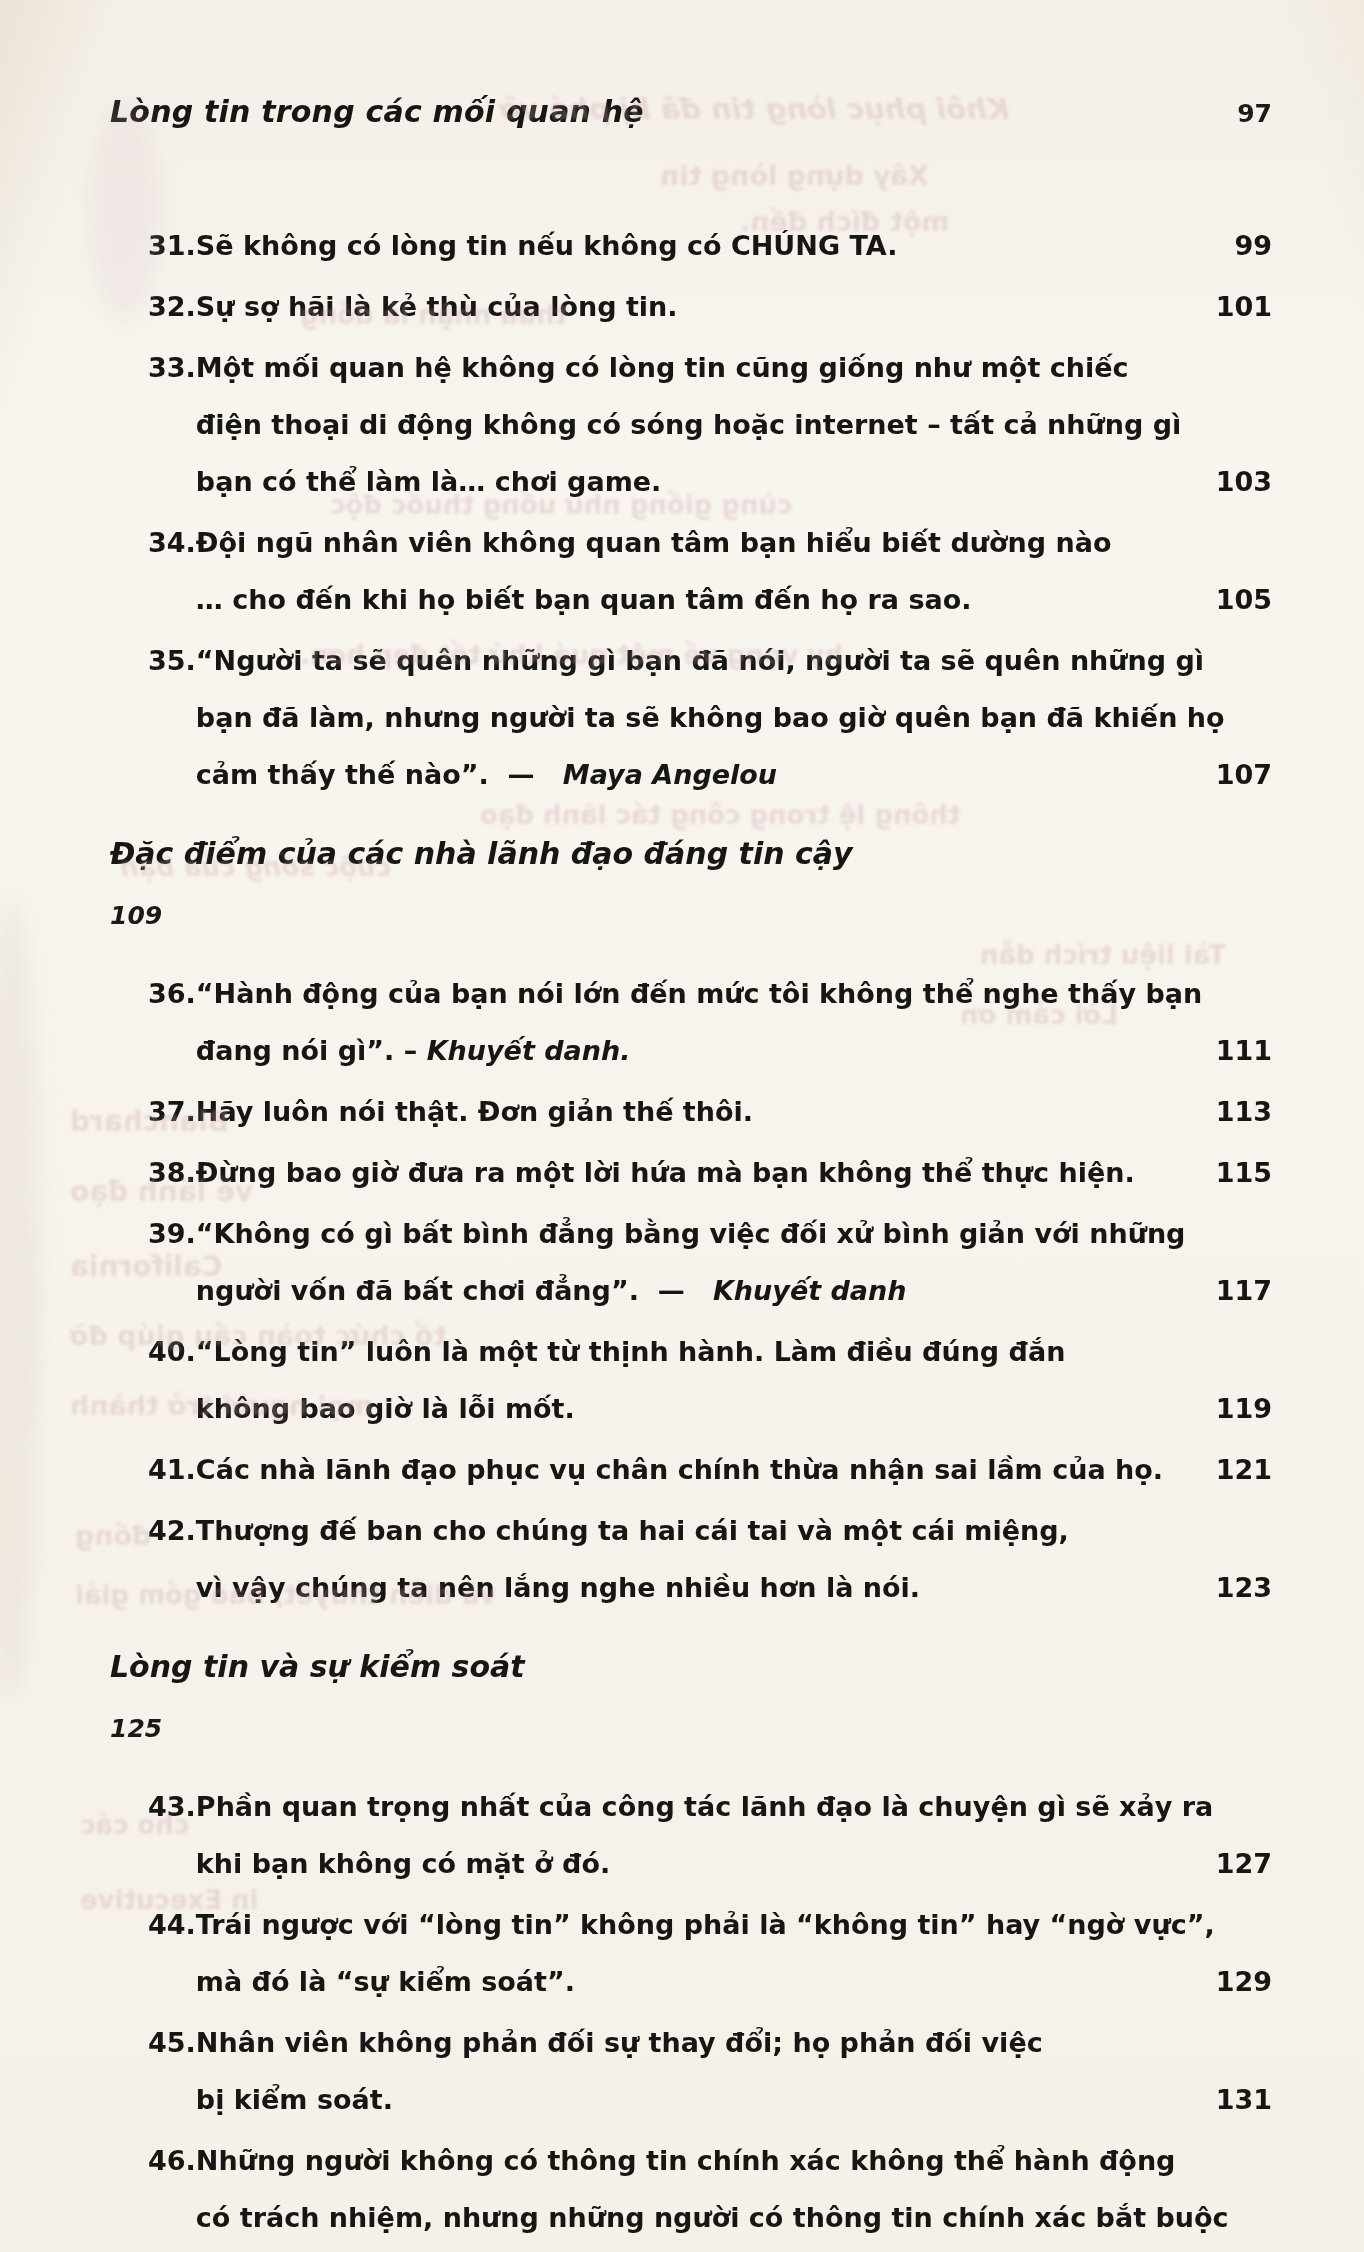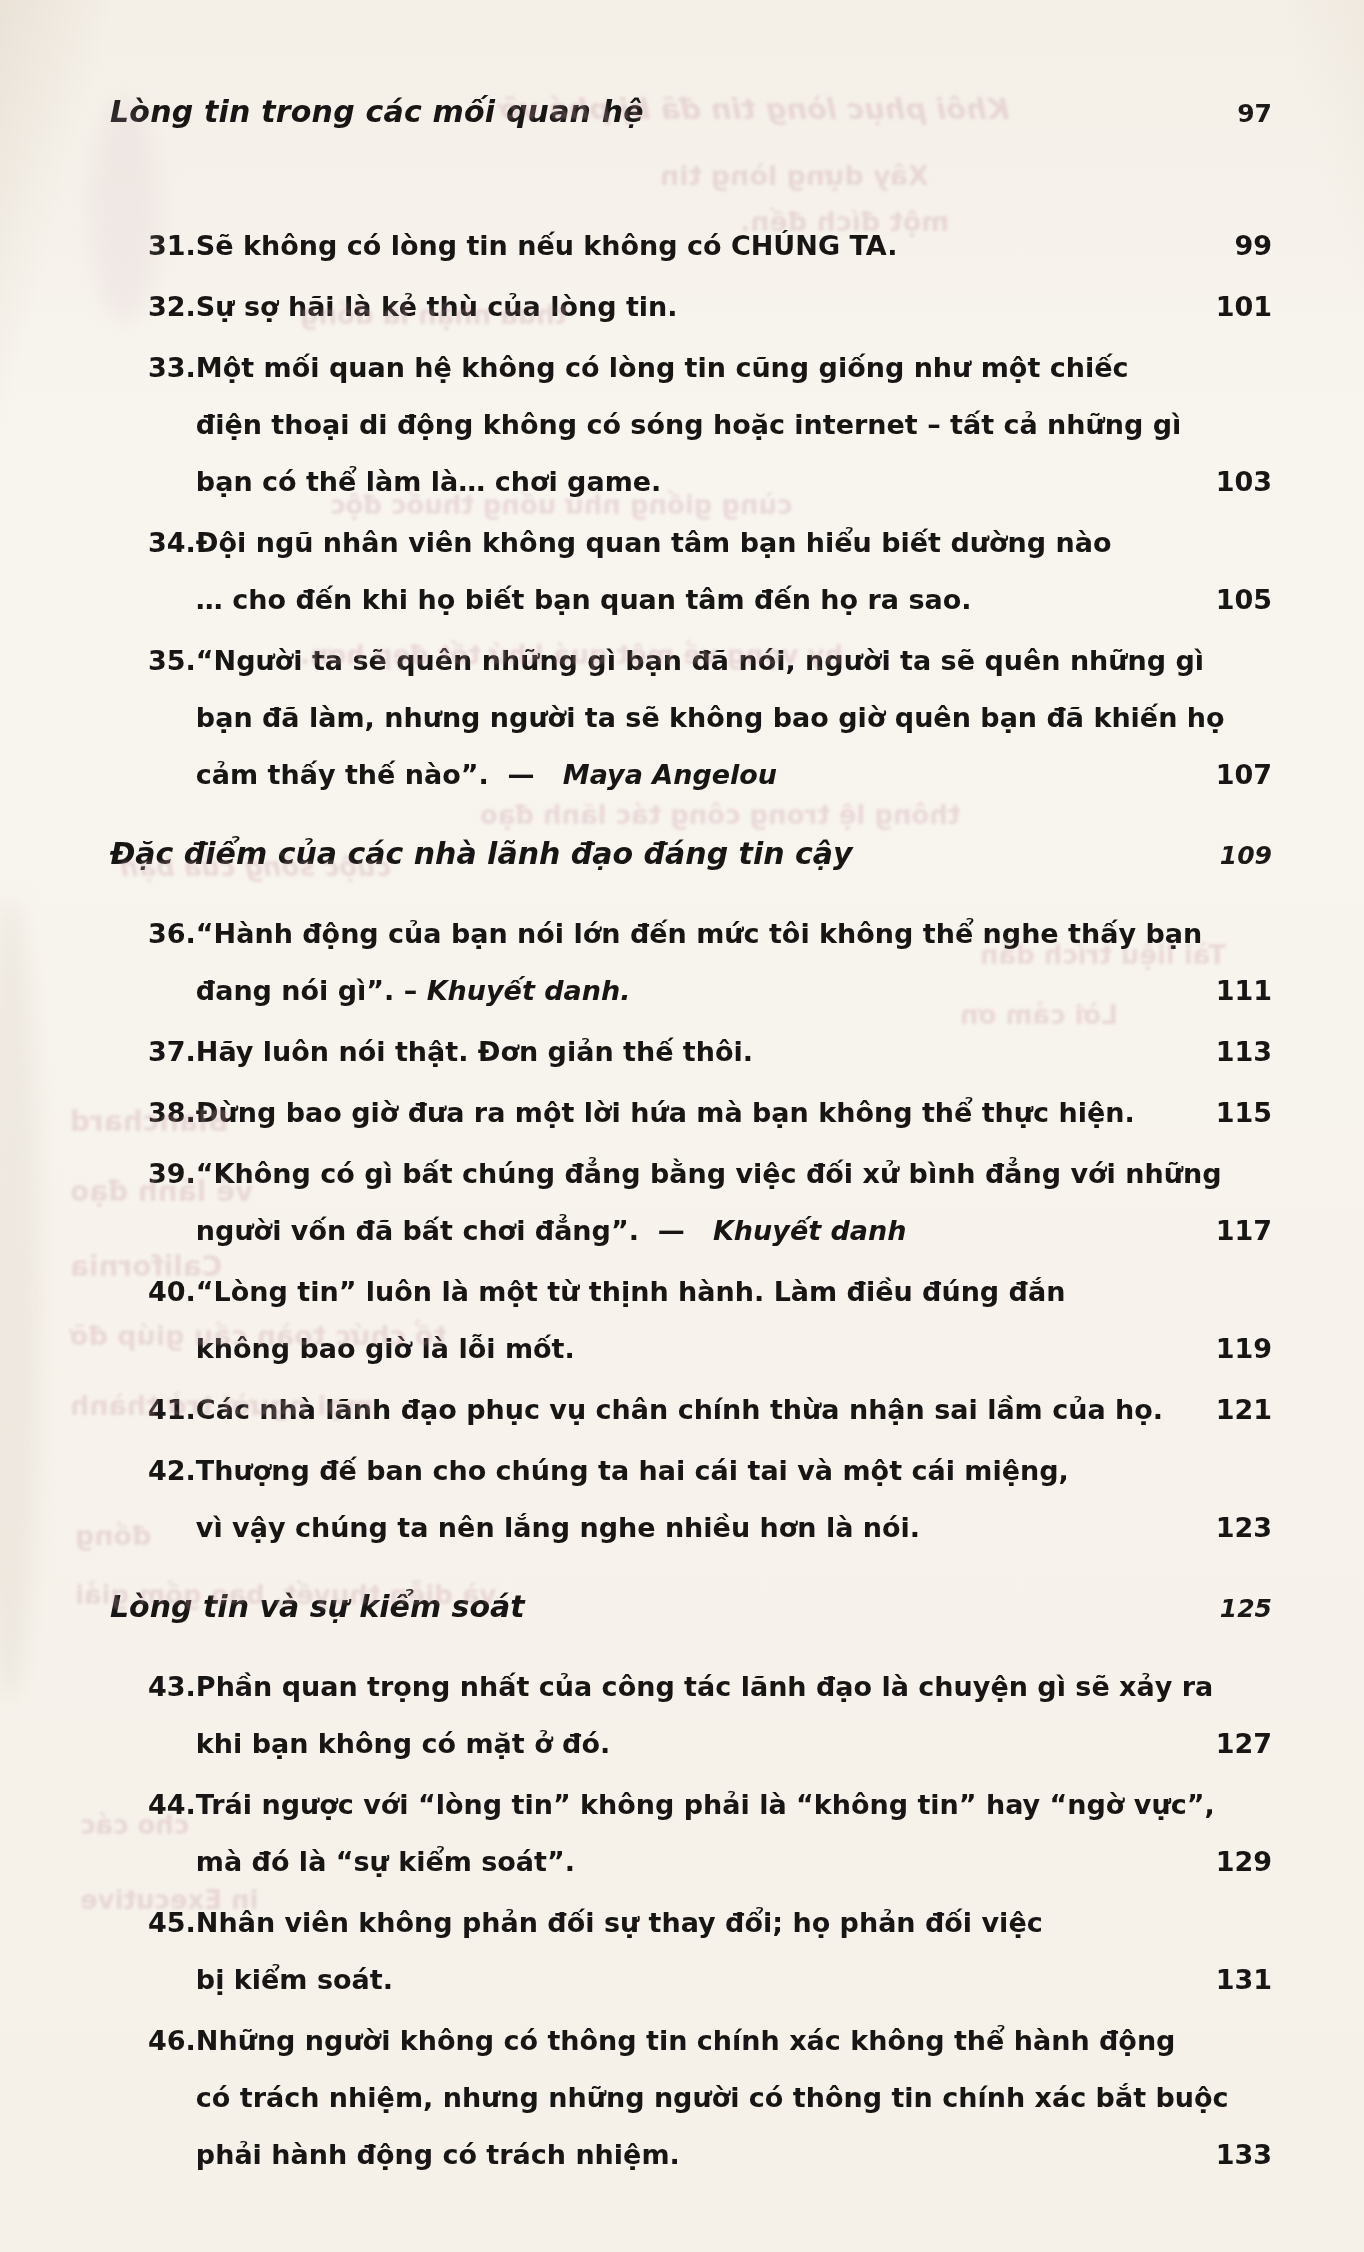--- a/index.html
+++ b/index.html
@@ -20,21 +20,21 @@
   .running-head{
     display:flex;justify-content:space-between;align-items:baseline;
     font-weight:bold;line-height:48px;
   }
   .running-head .title{font-style:italic;font-size:30px;letter-spacing:.2px;}
   .pagenum{font-weight:bold;font-size:25px;color:#1b1a19;}
   .toc{margin-top:79px;}
   .section-heading{
     display:flex;justify-content:space-between;align-items:baseline;
     font-weight:bold;font-style:italic;font-size:30px;line-height:62px;
-    margin-top:20px;margin-bottom:18px;
+    margin-top:20px;margin-bottom:18px;flex-direction:column;
   }
   .toc-item{
     position:relative;
     display:flex;align-items:flex-start;
     margin-left:38px;margin-bottom:4px;
     font-size:27px;font-weight:bold;line-height:57px;
   }
   .item-number{flex:0 0 47px;white-space:pre;}
   .item-lines{flex:1 1 auto;min-width:0;}
   .item-line{white-space:pre;}
@@ -132,21 +132,21 @@
         <div class="toc-item">
           <span class="item-number">38.</span>
           <div class="item-lines">
             <div class="item-line"><span class="seg">Đừng bao giờ đưa ra một lời hứa mà bạn không thể thực hiện.</span></div>
           </div>
           <span class="item-page">115</span>
         </div>
         <div class="toc-item">
           <span class="item-number">39.</span>
           <div class="item-lines">
-            <div class="item-line"><span class="seg">“Không có gì bất chúng đẳng bằng việc đối xử bình đẳng với những</span></div>
+            <div class="item-line"><span class="seg">“Không có gì bất bình đẳng bằng việc đối xử bình giản với những</span></div>
             <div class="item-line"><span class="seg">người vốn đã bất chơi đẳng”.  —   </span><span class="seg-italic">Khuyết danh</span></div>
           </div>
           <span class="item-page">117</span>
         </div>
         <div class="toc-item">
           <span class="item-number">40.</span>
           <div class="item-lines">
             <div class="item-line"><span class="seg">“Lòng tin” luôn là một từ thịnh hành. Làm điều đúng đắn</span></div>
             <div class="item-line"><span class="seg">không bao giờ là lỗi mốt.</span></div>
           </div>

